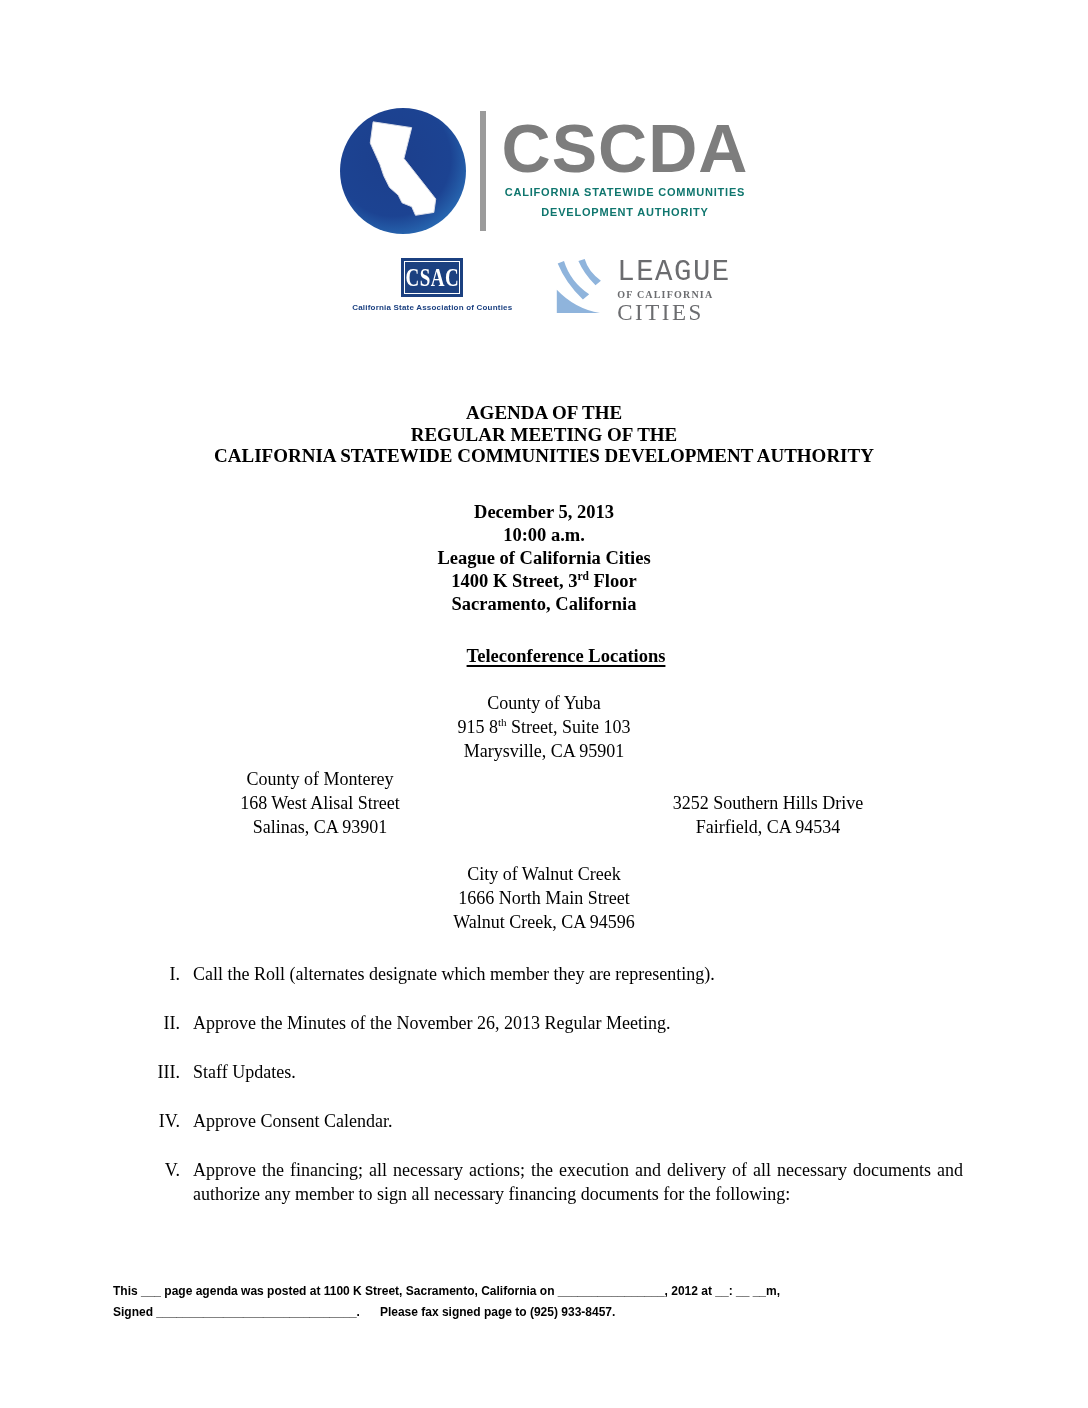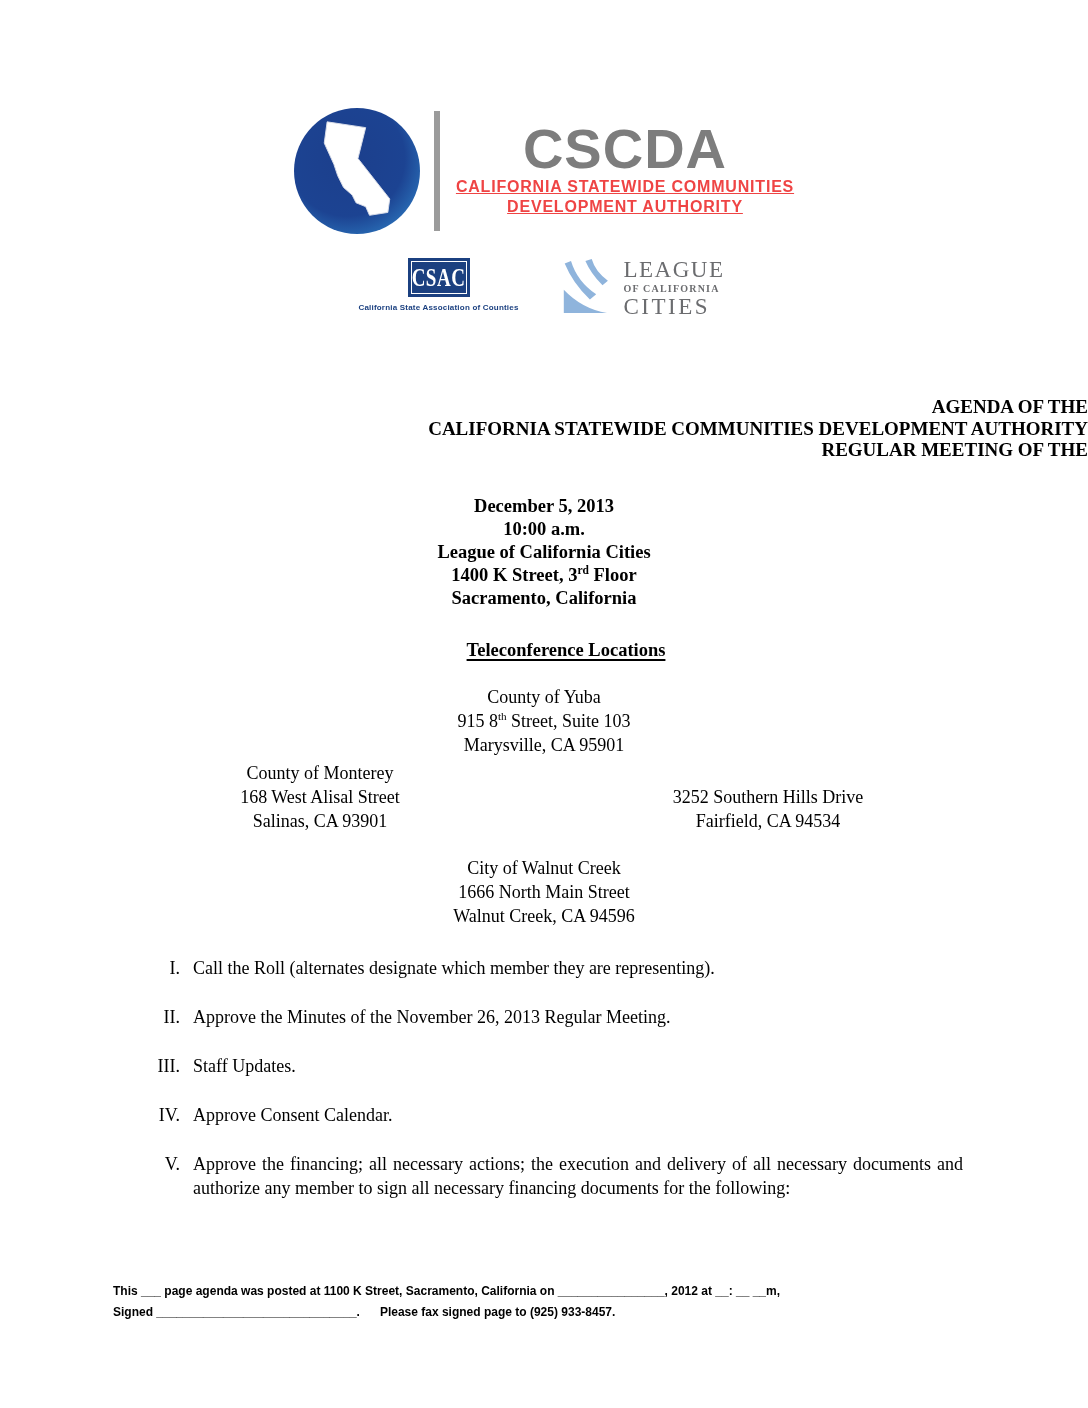--- a/index.html
+++ b/index.html
@@ -26,26 +26,26 @@
   }
   .cscda-circle svg{width:92px;height:106px;display:block;}
   .cscda-divider{
     width:6px;height:120px;background:#9b9b9b;margin:0 16px 0 14px;flex-shrink:0;
   }
   .cscda-textblock{
     display:flex;flex-direction:column;align-items:center;
     font-family:"Liberation Sans", sans-serif;
   }
   .cscda-acronym{
-    font-size:56px;font-weight:bold;line-height:0.82;
+    font-size:68px;font-weight:bold;line-height:0.82;
     color:#7d7d7d;letter-spacing:1px;
   }
   .cscda-sub{
-    font-size:16px;font-weight:bold;color:#ef4444;
-    letter-spacing:0.8px;line-height:18px;margin-top:2px;text-decoration:underline;
+    font-size:11px;font-weight:bold;color:#0f766e;
+    letter-spacing:0.8px;line-height:18px;margin-top:2px;
   }
   .cscda-sub.first{margin-top:7px;}
 
   
   .logos-row{
     margin-top:24px;
     display:flex;align-items:flex-start;justify-content:center;gap:48px;
   }
   .csac-logo{display:flex;flex-direction:column;align-items:center;width:150px;}
   .csac-box{
@@ -64,27 +64,27 @@
     margin-top:6px;font-family:"Liberation Sans", sans-serif;
     font-size:8px;font-weight:bold;color:#1b4080;white-space:nowrap;
     letter-spacing:0.2px;
   }
   .league-logo{display:flex;align-items:flex-start;gap:8px;}
   .league-swoosh svg{width:54px;height:58px;display:block;}
   .league-text{
     font-family:"Liberation Serif", serif;color:#6b6c6f;
     display:flex;flex-direction:column;align-items:flex-start;line-height:1;
   }
-  .league-l1{font-size:23px;letter-spacing:1.5px;}
+  .league-l1{font-size:29px;letter-spacing:1.5px;font-family:Liberation Mono, monospace;}
   .league-l2{font-size:10px;font-weight:bold;letter-spacing:1.2px;margin-top:3px;}
   .league-l3{font-size:23px;letter-spacing:2.5px;margin-top:1px;}
 
   
   .title-block{
-    margin-top:78px;text-align:right;
+    margin-top:78px;text-align:center;
     font-weight:bold;font-size:19px;line-height:21.5px;
   }
   .meeting-info{
     margin-top:34px;text-align:center;
     font-weight:bold;font-size:18.5px;line-height:23px;
   }
   sup{font-size:0.62em;line-height:0;}
 
   .tele-heading{
     margin-top:30px;text-align:center;
@@ -174,22 +174,22 @@
       <div class="league-text">
         <div class="league-l1">LEAGUE</div>
         <div class="league-l2">OF CALIFORNIA</div>
         <div class="league-l3">CITIES</div>
       </div>
     </div>
   </div>
 
   <div class="title-block">
     <div>AGENDA OF THE</div>
+    <div>REGULAR MEETING OF THE</div>
     <div>CALIFORNIA STATEWIDE COMMUNITIES DEVELOPMENT AUTHORITY</div>
-    <div>REGULAR MEETING OF THE</div>
   </div>
 
   <div class="meeting-info">
     <div>December 5, 2013</div>
     <div>10:00 a.m.</div>
     <div>League of California Cities</div>
     <div><span>1400 K Street, 3</span><sup>rd</sup><span> Floor</span></div>
     <div>Sacramento, California</div>
   </div>
 

